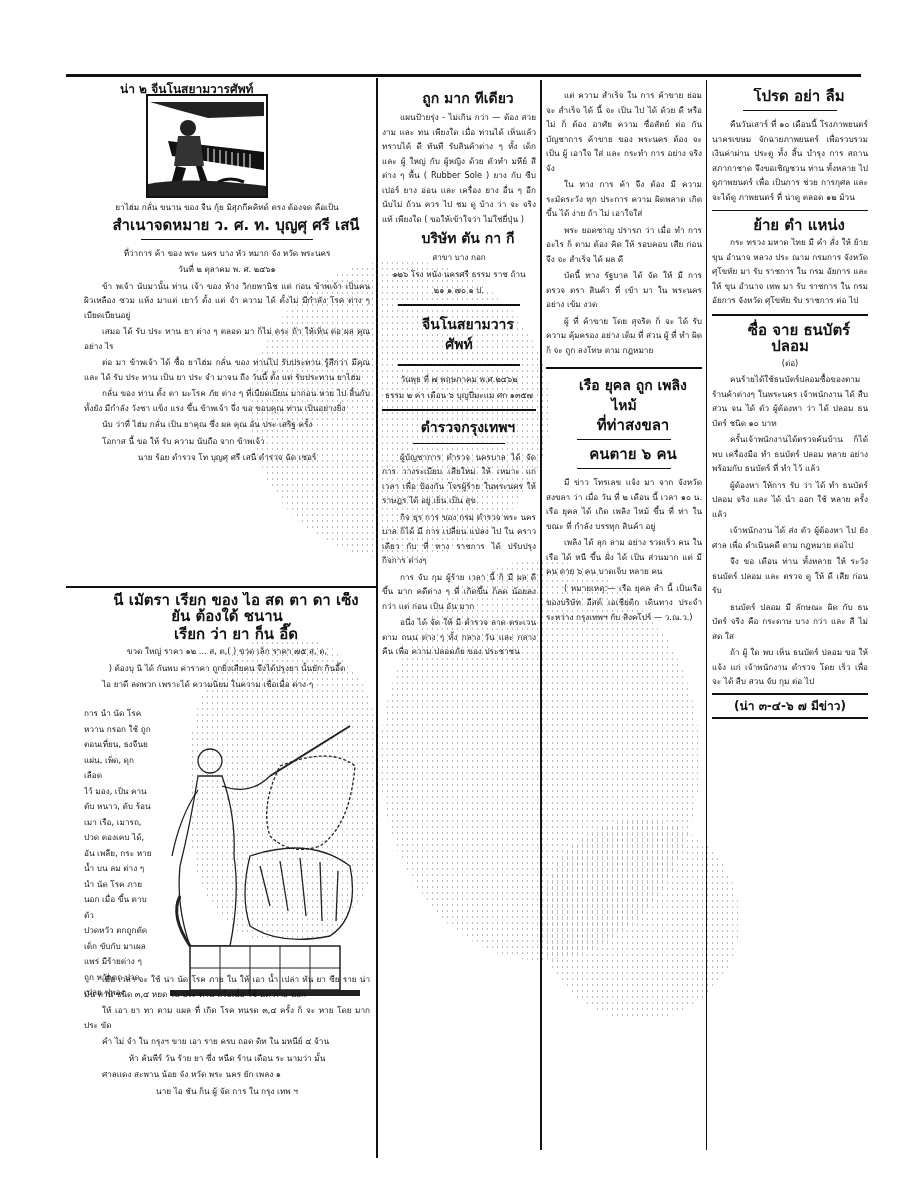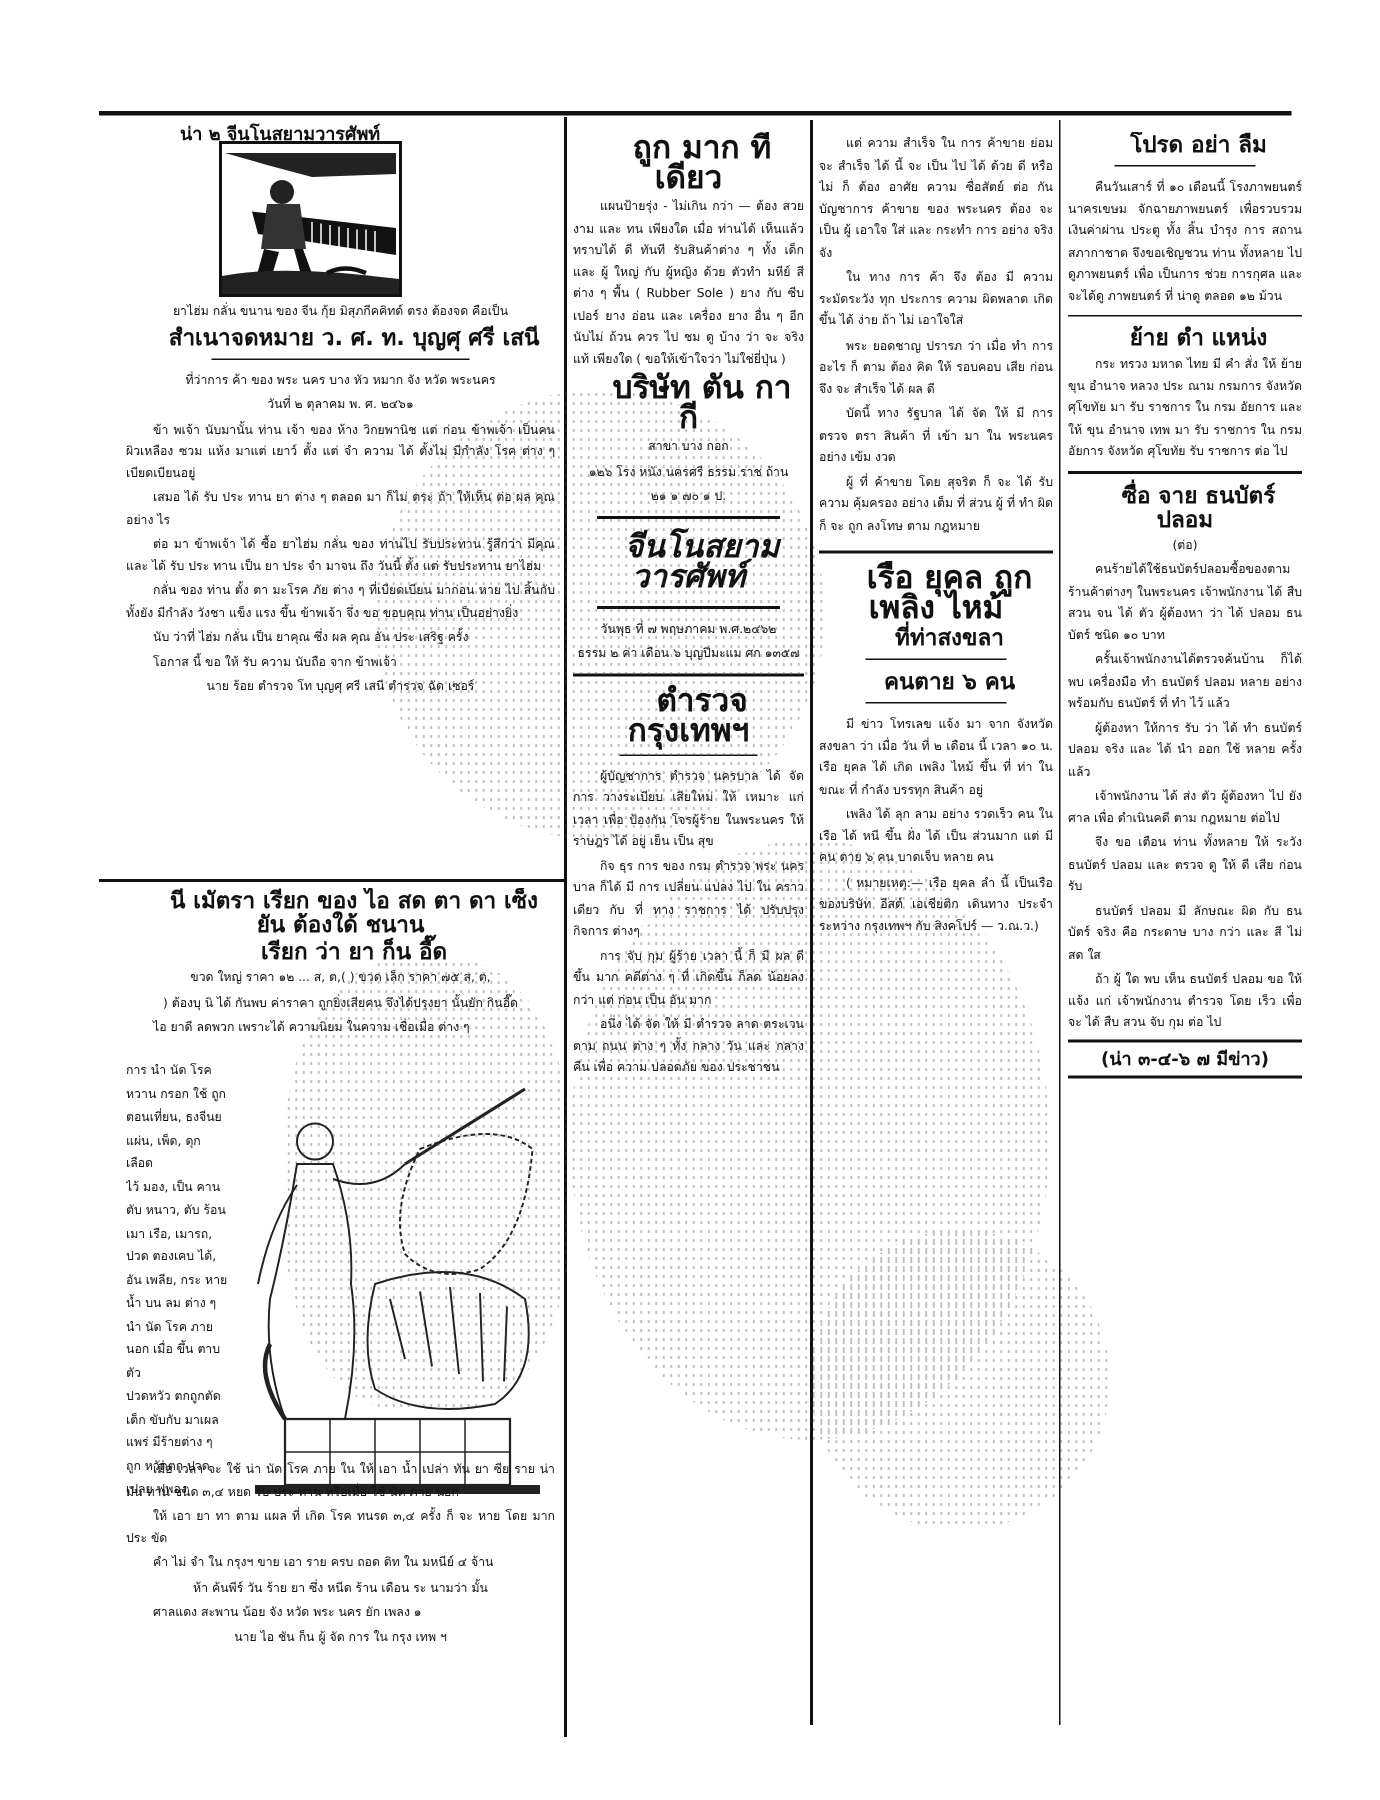--- a/index.html
+++ b/index.html
@@ -10,26 +10,26 @@
   .page { position: absolute; left: 0; top: 0; width: 920px; height: 1200px; }
   .runhead { position: absolute; top: 50px; font-size: 12px; font-weight: bold; white-space: nowrap; }
   .runhead.left { left: 120px; margin-top: 29px; }
   .runhead.right { left: 560px; }
   .topline { position: absolute; left: 66px; width: 795px; top: 74px; height: 3px; background: #111; }
   .vrule { position: absolute; width: 2px; background: #111; }
   .col { position: absolute; font-size: 8.2px; line-height: 14.5px; text-align: justify; overflow: hidden; }
   .col p { margin: 0 0 2px 0; text-indent: 18px; }
   .col .c { text-align: center; text-indent: 0; }
   .hd { font-weight: bold; text-align: center; text-indent: 0; margin: 4px 0; }
-  .hd.md { font-size: 21px; line-height: 20px; }
+  .hd.md { font-size: 14px; line-height: 20px; }
   .hd.sm { font-size: 15px; line-height: 16px; }
   .rule { height: 2px; background: #111; margin: 6px 0; }
   .rule.thin { height: 1px; }
   .rule.short { width: 60%; margin-left: 20%; height: 1px; }
-  .box-title { border-top: 2px solid #111; border-bottom: 2px solid #111; margin: 6px 16px; padding: 8px 0; font-style: italic; }
+  .box-title { border-top: 2px solid #111; border-bottom: 2px solid #111; margin: 6px 16px; padding: 8px 0; }
   .woodcut { position: absolute; background: #fff; border: 2px solid #111; overflow: hidden; }
   .speckle {
     position: absolute; pointer-events: none; opacity: .35;
     background-image: radial-gradient(#444 0.7px, transparent 0.9px);
     background-size: 5px 6px;
   }
   .illus { position: absolute; overflow: hidden; }
   .ref { border-top: 2px solid #111; border-bottom: 2px solid #111; text-align: center; font-size: 12px; font-weight: bold; padding: 4px 0; margin-top: 4px; }
 </style>
 </head>

